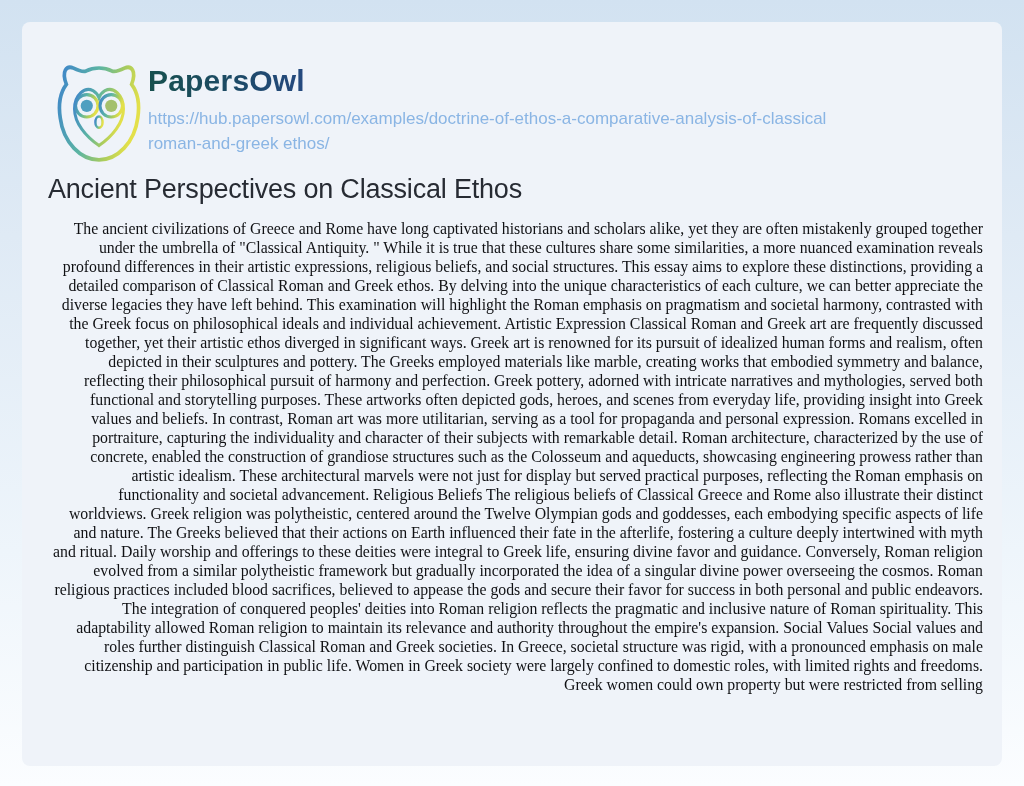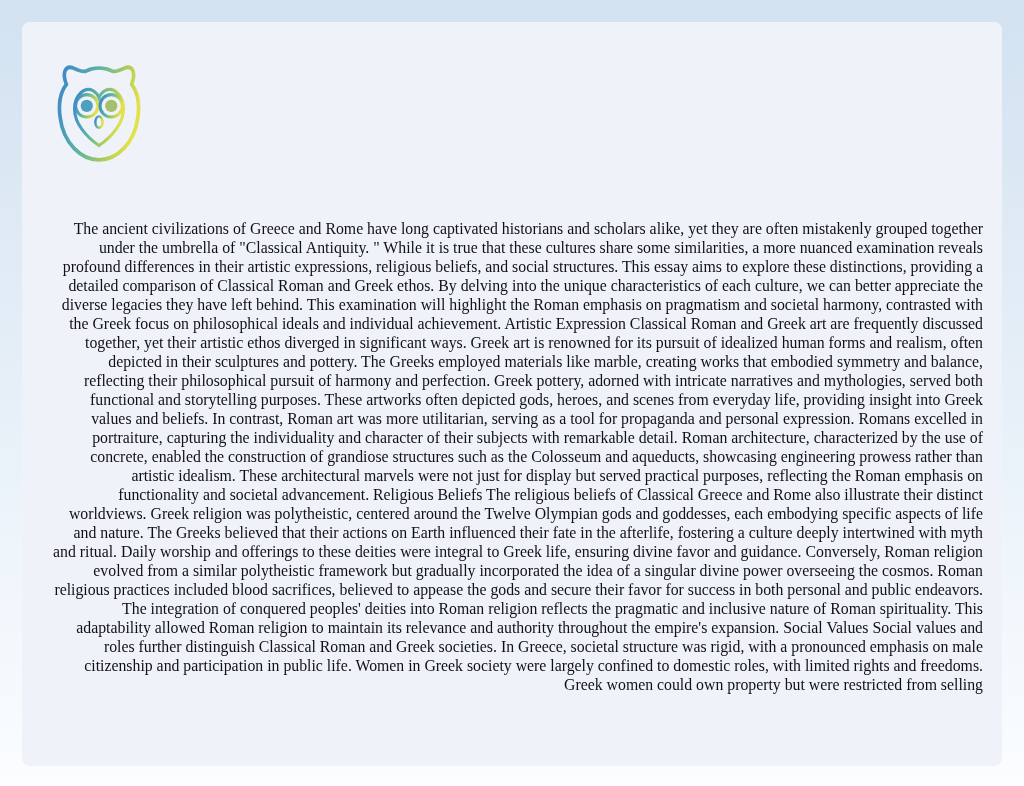--- a/index.html
+++ b/index.html
@@ -73,18 +73,21 @@
       <circle cx="38" cy="43" r="11" stroke="url(#owlGrad)" stroke-width="3" fill="none"></circle>
       <circle cx="38" cy="43" r="6" fill="#4e9fc0"></circle>
 
       <circle cx="62" cy="43" r="11" stroke="url(#owlGrad)" stroke-width="3" fill="none"></circle>
       <circle cx="62" cy="43" r="6" fill="#a4c06c"></circle>
 
       <ellipse cx="50" cy="59" rx="3.5" ry="5.5" stroke="url(#owlGrad)" stroke-width="2.4" fill="none"></ellipse>
     </svg>
   </div>
 
+  <div class="brand-name">PapersOwl</div>
 
+  <a class="source-url" href="#"><span>https://hub.papersowl.com/examples/doctrine-of-ethos-a-comparative-analysis-of-classical</span><br><span>roman-and-greek ethos/</span></a>
 
+  <h1 class="page-title">Ancient Perspectives on Classical Ethos</h1>
 
   <p class="article-body">The ancient civilizations of Greece and Rome have long captivated historians and scholars alike, yet they are often mistakenly grouped together under the umbrella of "Classical Antiquity. " While it is true that these cultures share some similarities, a more nuanced examination reveals profound differences in their artistic expressions, religious beliefs, and social structures. This essay aims to explore these distinctions, providing a detailed comparison of Classical Roman and Greek ethos. By delving into the unique characteristics of each culture, we can better appreciate the diverse legacies they have left behind. This examination will highlight the Roman emphasis on pragmatism and societal harmony, contrasted with the Greek focus on philosophical ideals and individual achievement. Artistic Expression Classical Roman and Greek art are frequently discussed together, yet their artistic ethos diverged in significant ways. Greek art is renowned for its pursuit of idealized human forms and realism, often depicted in their sculptures and pottery. The Greeks employed materials like marble, creating works that embodied symmetry and balance, reflecting their philosophical pursuit of harmony and perfection. Greek pottery, adorned with intricate narratives and mythologies, served both functional and storytelling purposes. These artworks often depicted gods, heroes, and scenes from everyday life, providing insight into Greek values and beliefs. In contrast, Roman art was more utilitarian, serving as a tool for propaganda and personal expression. Romans excelled in portraiture, capturing the individuality and character of their subjects with remarkable detail. Roman architecture, characterized by the use of concrete, enabled the construction of grandiose structures such as the Colosseum and aqueducts, showcasing engineering prowess rather than artistic idealism. These architectural marvels were not just for display but served practical purposes, reflecting the Roman emphasis on functionality and societal advancement. Religious Beliefs The religious beliefs of Classical Greece and Rome also illustrate their distinct worldviews. Greek religion was polytheistic, centered around the Twelve Olympian gods and goddesses, each embodying specific aspects of life and nature. The Greeks believed that their actions on Earth influenced their fate in the afterlife, fostering a culture deeply intertwined with myth and ritual. Daily worship and offerings to these deities were integral to Greek life, ensuring divine favor and guidance. Conversely, Roman religion evolved from a similar polytheistic framework but gradually incorporated the idea of a singular divine power overseeing the cosmos. Roman religious practices included blood sacrifices, believed to appease the gods and secure their favor for success in both personal and public endeavors. The integration of conquered peoples' deities into Roman religion reflects the pragmatic and inclusive nature of Roman spirituality. This adaptability allowed Roman religion to maintain its relevance and authority throughout the empire's expansion. Social Values Social values and roles further distinguish Classical Roman and Greek societies. In Greece, societal structure was rigid, with a pronounced emphasis on male citizenship and participation in public life. Women in Greek society were largely confined to domestic roles, with limited rights and freedoms. Greek women could own property but were restricted from selling</p>
 
 </div>
 
 </body></html>

